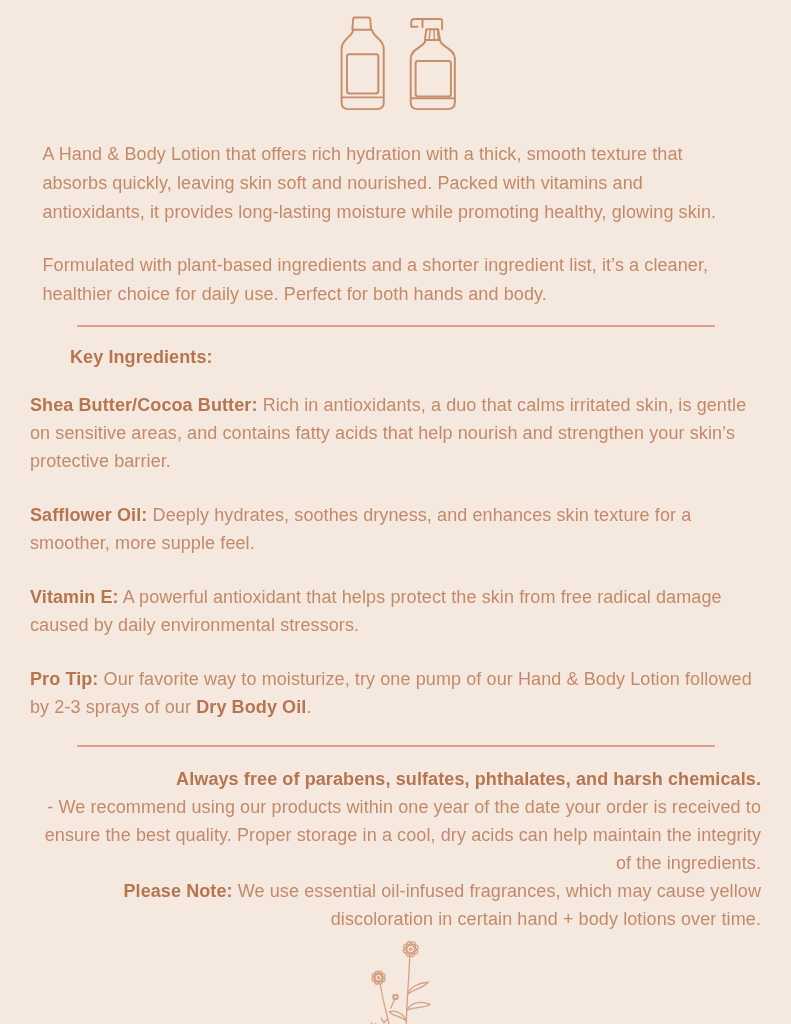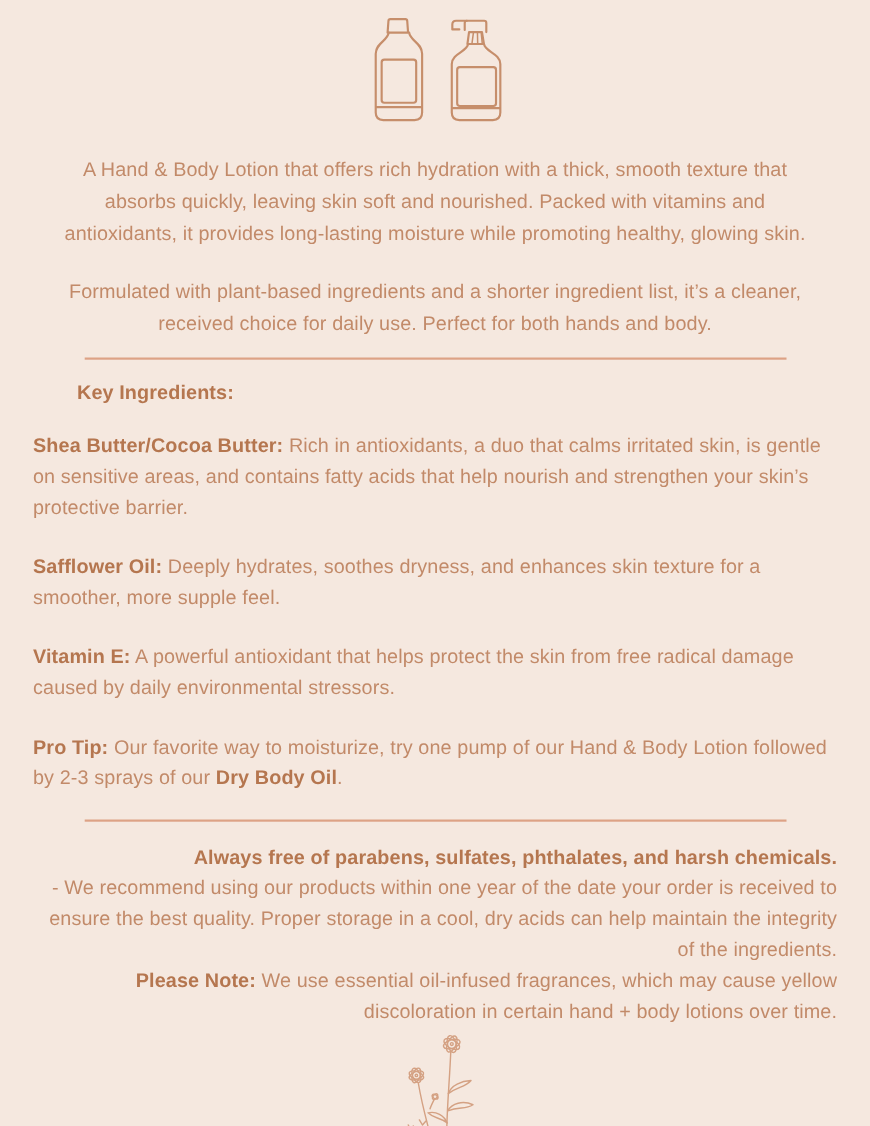--- a/index.html
+++ b/index.html
@@ -16,21 +16,21 @@
     width:791px;height:1024px;overflow:hidden;
     background:var(--background);
     font-family:"Liberation Sans",sans-serif;
     color:var(--text-color);
     font-size:18px;line-height:28px;letter-spacing:.1px;
   }
   .page{width:791px;height:1024px;padding:0 30px;position:relative;}
   strong,b{color:var(--bold-color);font-weight:bold;}
   .bottles-wrap{padding-top:14px;text-align:center;}
   .bottles-wrap svg{color:var(--illustration-color);}
-  .intro{max-width:706px;margin:16px auto 0;text-align:center;line-height:29px;}
+  .intro{max-width:706px;margin:16px auto 0;text-align:left;line-height:29px;}
   .intro p + p{margin-top:24px;}
   .divider{width:638px;height:2px;background:var(--divider-color);border:none;margin:16px auto 0;}
   .section{margin-top:16px;}
   .heading{margin-bottom:20px;margin-left:40px;}
   .ingredient{margin-bottom:26px;}
   .pro-tip{margin-bottom:0;}
   .notes{margin-top:18px;text-align:right;}
   .flower-wrap{text-align:center;margin-top:6px;}
   .flower-wrap svg{color:var(--flower-color);}
 </style>
@@ -52,21 +52,21 @@
       <path d="M97 15.5 h12 l1.8 11 H95.5 Z"></path>
       <path d="M101 16.5 l-1.2 9 M104.8 16.5 l0.2 9 M108.3 16.5 l0.9 9" stroke-width="1.4"></path>
       <path d="M96 27 c-1 6.5 -15 8.5 -15 18 V90 q0 7 7 7 h31 q7 0 7 -7 V45 c0 -9.5 -14 -11.5 -15 -18"></path>
       <rect x="86" y="48" width="36" height="36" rx="2.5"></rect>
       <path d="M82 86 H125"></path>
     </svg>
   </div>
 
   <div class="intro">
     <p>A Hand &amp; Body Lotion that offers rich hydration with a thick, smooth texture that absorbs quickly, leaving skin soft and nourished. Packed with vitamins and antioxidants, it provides long-lasting moisture while promoting healthy, glowing skin.</p>
-    <p>Formulated with plant-based ingredients and a shorter ingredient list, it’s a cleaner, received choice for daily use. Perfect for both hands and body.</p>
+    <p>Formulated with plant-based ingredients and a shorter ingredient list, it’s a cleaner, healthier choice for daily use. Perfect for both hands and body.</p>
   </div>
 
   <div class="divider"></div>
 
   <div class="section">
     <p class="heading"><strong>Key Ingredients:</strong></p>
 
     <p class="ingredient">
       <strong>Shea Butter/Cocoa Butter:</strong>
       <span>Rich in antioxidants, a duo that calms irritated skin, is gentle on sensitive areas, and contains fatty acids that help nourish and strengthen your skin’s protective barrier.</span>

